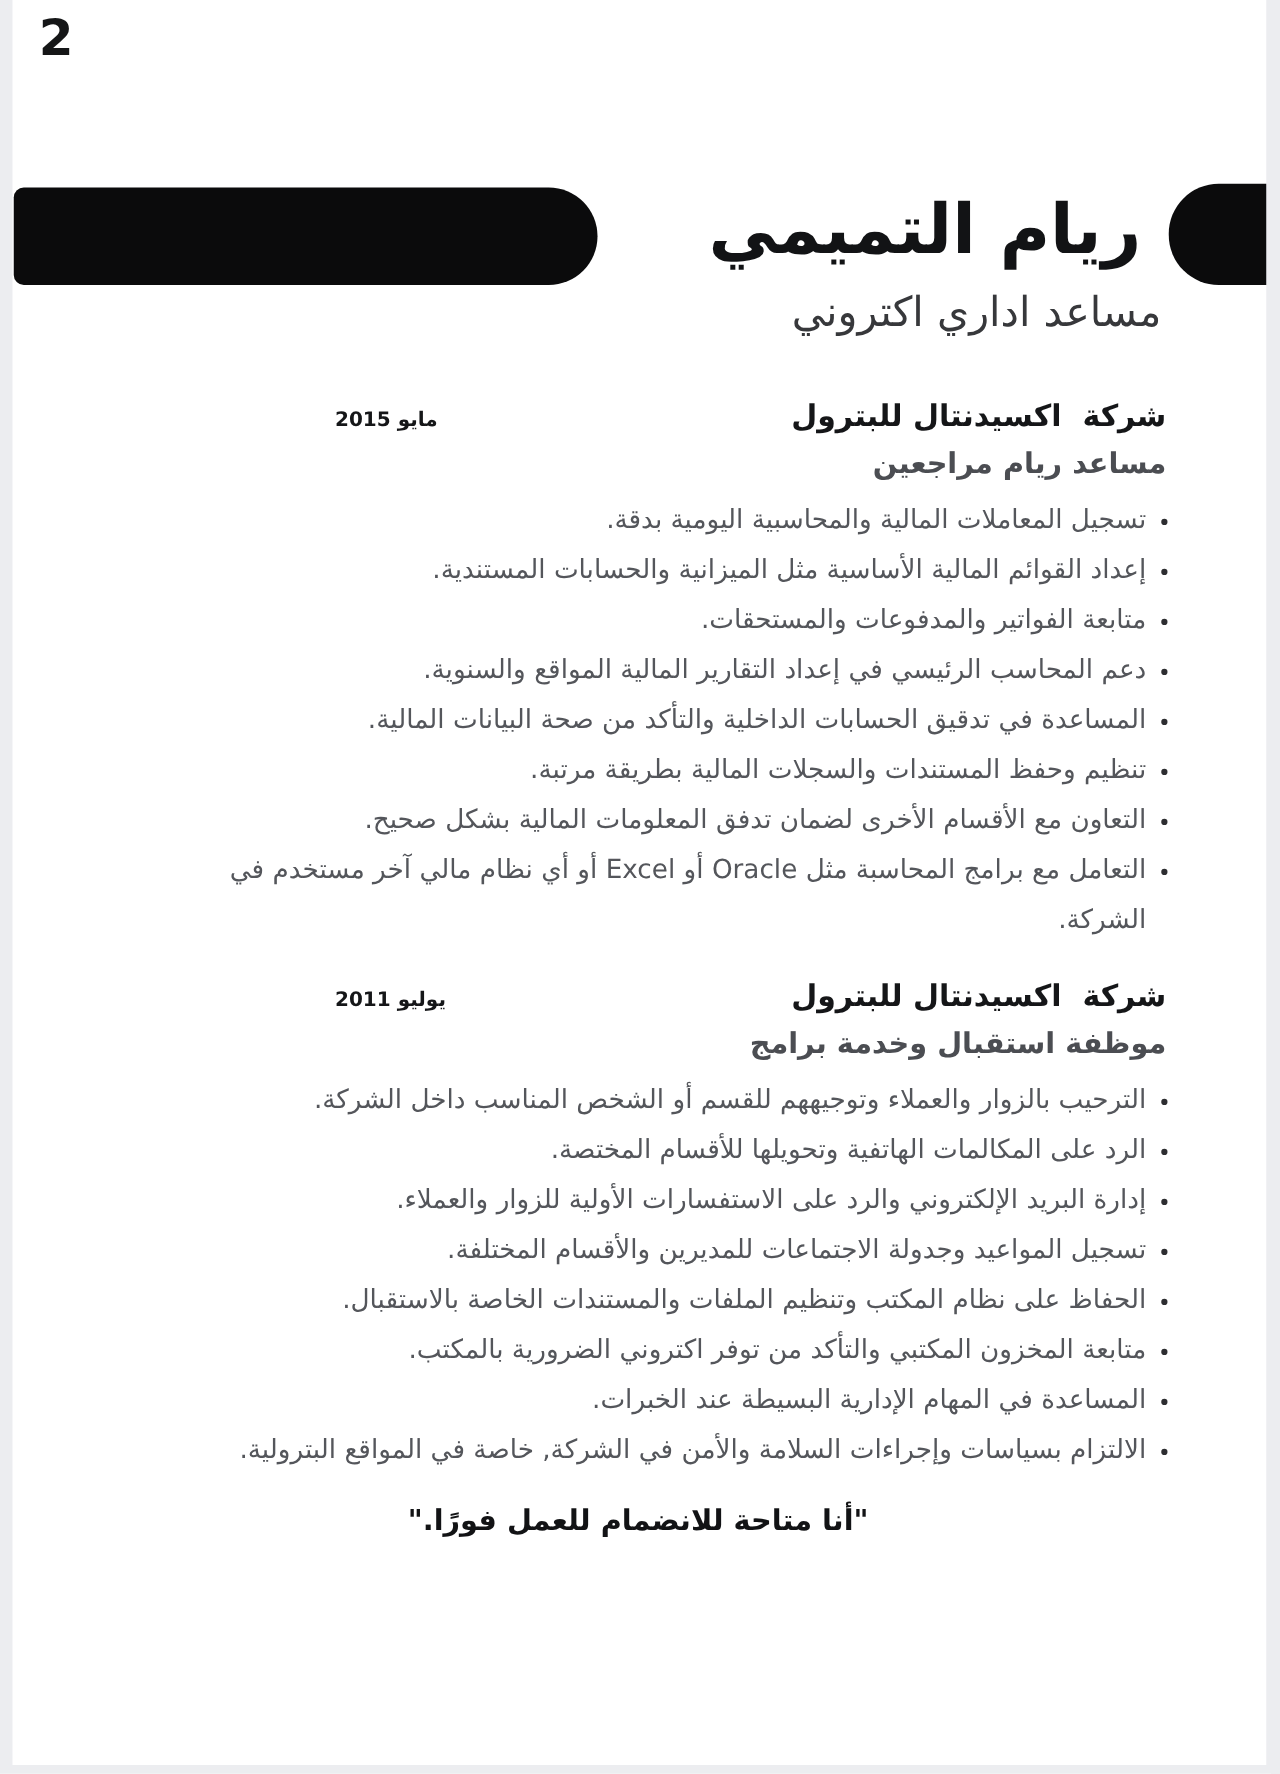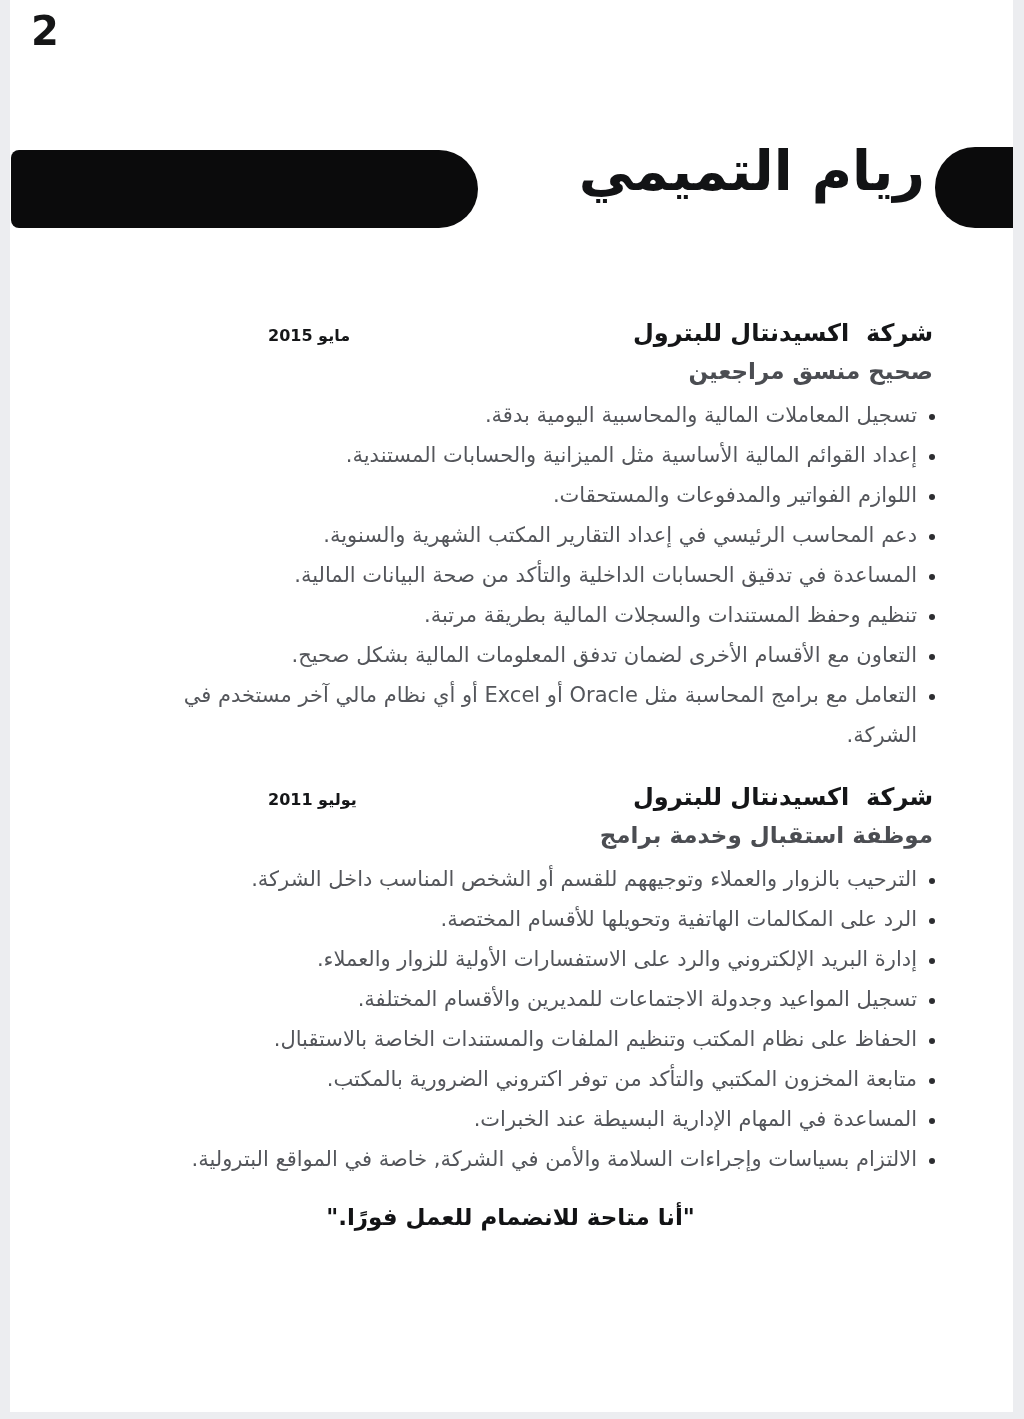--- a/index.html
+++ b/index.html
@@ -20,21 +20,21 @@
   }
   .bar-left{
     position:absolute;left:1px;top:150px;width:467px;height:78px;
     background:#0b0b0c;border-radius:8px 39px 39px 8px;
   }
   .bar-right{
     position:absolute;right:0;top:147px;width:78px;height:81px;
     background:#0b0b0c;border-radius:40px 0 0 40px;
   }
   .name{
-    position:absolute;top:136px;right:84px;margin:4px;
+    position:absolute;top:136px;right:84px;margin:16px;
     font-size:55px;font-weight:700;color:#121315;line-height:1.15;
     white-space:nowrap;
   }
   .subtitle{
     position:absolute;top:230px;right:84px;
     font-size:33px;color:#37383b;white-space:nowrap;
   }
   .main{
     position:absolute;top:316px;left:78px;right:80px;
   }
@@ -69,35 +69,36 @@
 <body>
 
 <div class="page">
 
   <div class="page-number">2</div>
 
   <div class="bar-left"></div>
   <div class="bar-right"></div>
 
   <h1 class="name" dir="rtl">ريام التميمي</h1>
+  <div class="subtitle" dir="rtl">مساعد اداري اكتروني</div>
 
   <div class="main" dir="rtl">
 
 
     <section>
       <div class="exp-header">
         <div class="company">شركة  اكسيدنتال للبترول</div>
         <div class="date">مايو 2015</div>
       </div>
-      <div class="exp-title">صحيح منسق مراجعين</div>
+      <div class="exp-title">مساعد ريام مراجعين</div>
       <ul class="bullets">
         <li>تسجيل المعاملات المالية والمحاسبية اليومية بدقة.</li>
         <li>إعداد القوائم المالية الأساسية مثل الميزانية والحسابات المستندية.</li>
-        <li>اللوازم الفواتير والمدفوعات والمستحقات.</li>
-        <li>دعم المحاسب الرئيسي في إعداد التقارير المكتب الشهرية والسنوية.</li>
+        <li>متابعة الفواتير والمدفوعات والمستحقات.</li>
+        <li>دعم المحاسب الرئيسي في إعداد التقارير المالية المواقع والسنوية.</li>
         <li>المساعدة في تدقيق الحسابات الداخلية والتأكد من صحة البيانات المالية.</li>
         <li>تنظيم وحفظ المستندات والسجلات المالية بطريقة مرتبة.</li>
         <li>التعاون مع الأقسام الأخرى لضمان تدفق المعلومات المالية بشكل صحيح.</li>
         <li>التعامل مع برامج المحاسبة مثل Oracle أو Excel أو أي نظام مالي آخر مستخدم في الشركة.</li>
       </ul>
     </section>
 
     <section>
       <div class="exp-header">
         <div class="company">شركة  اكسيدنتال للبترول</div>

